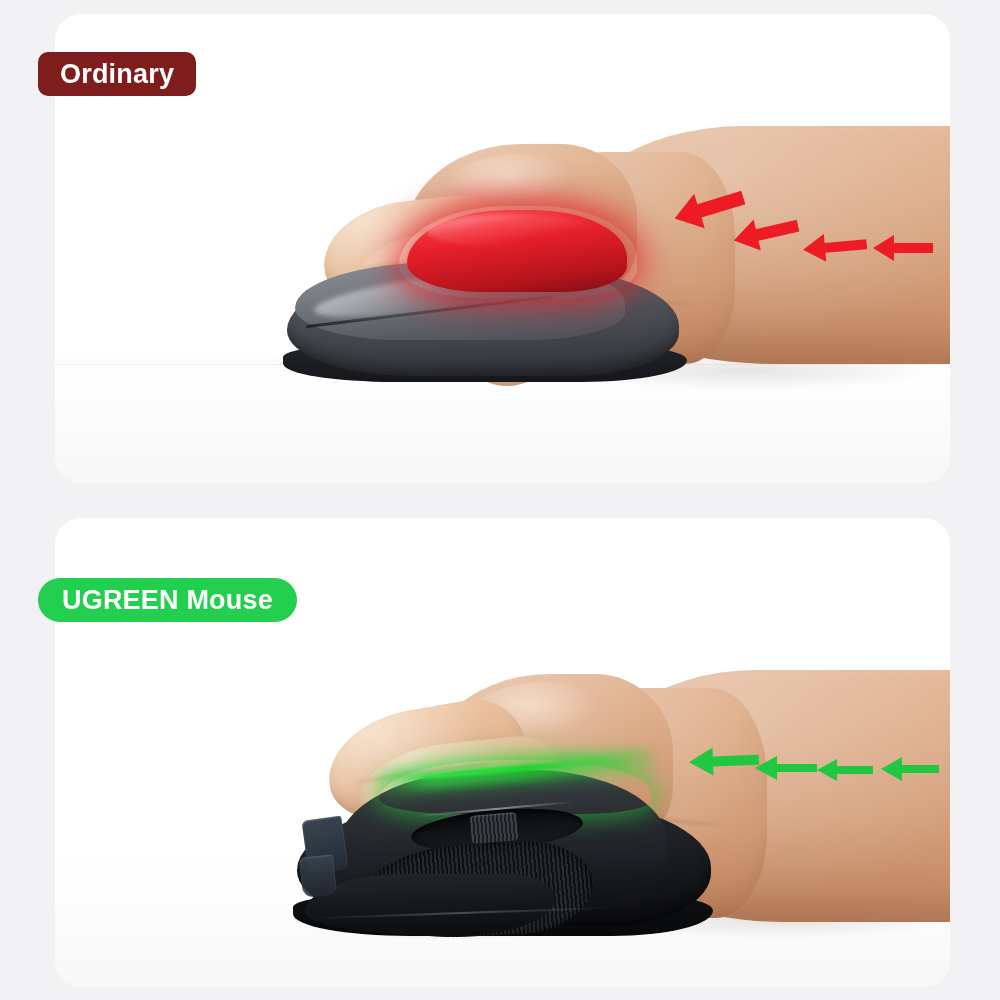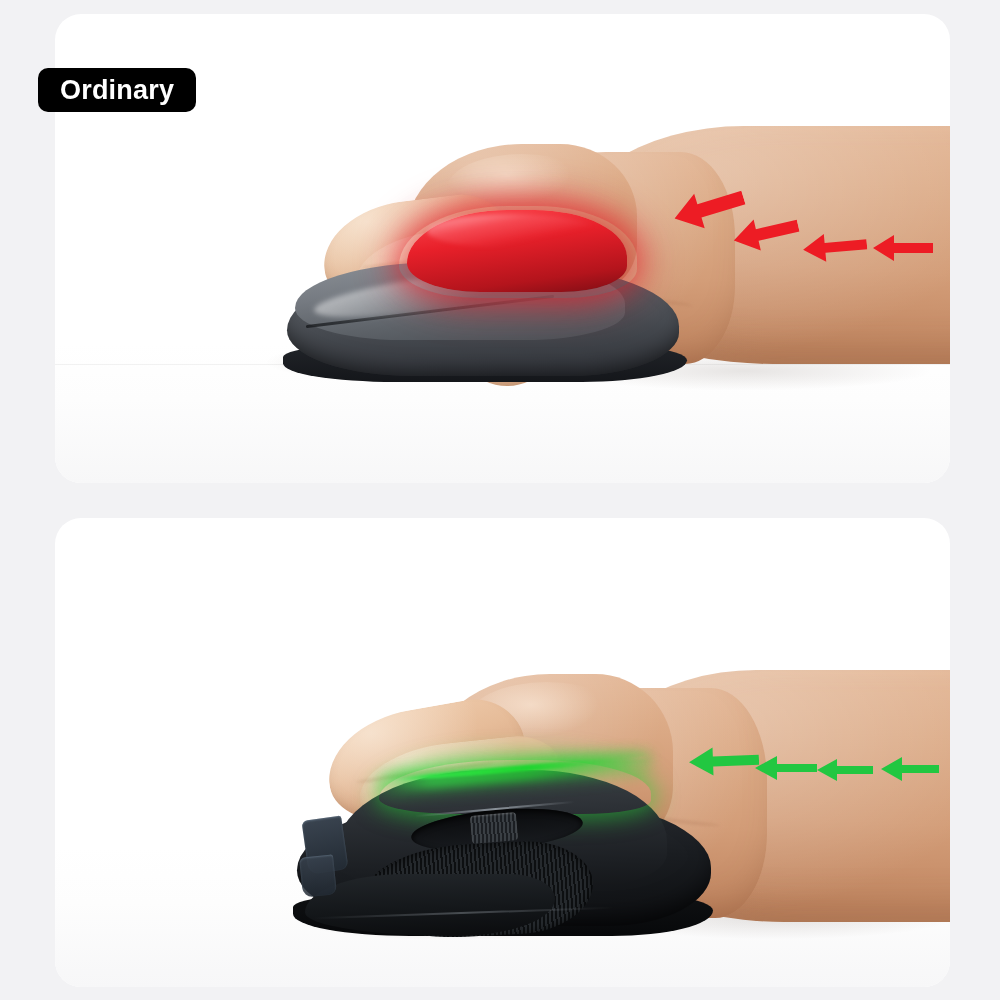--- a/index.html
+++ b/index.html
@@ -23,21 +23,21 @@
   
   .badge {
     position:absolute; left:38px;
     display:flex; align-items:center; justify-content:center;
     height:44px; padding:0 22px;
     border-radius:10px;
     color:#fff; font-weight:bold;
     letter-spacing:.2px; white-space:nowrap;
     z-index:40;
   }
-  #badge-ordinary { top:68px;  background:#000000; font-size:27px; }
+  #badge-ordinary { top:52px;  background:#7f1d1d; font-size:27px; }
   #badge-ugreen   { top:578px; background:#22cf4e; font-size:27px; border-radius:22px; padding:0 24px; }
 
   
   .scene { position:absolute; inset:0; }
 
   
   .desk {
     position:absolute; left:0; right:0; bottom:0; height:140px;
     background:linear-gradient(180deg,#ffffff 0%,#fdfdfd 40%,#f7f7f8 100%);
   }
@@ -347,14 +347,17 @@
         </svg>
       </div>
 
     </div>
   </div>
 
   <div class="badge" id="badge-ordinary">
     <span>Ordinary</span>
   </div>
 
+  <div class="badge" id="badge-ugreen">
+    <span>UGREEN Mouse</span>
+  </div>
 
 </div>
 
 </body></html>

